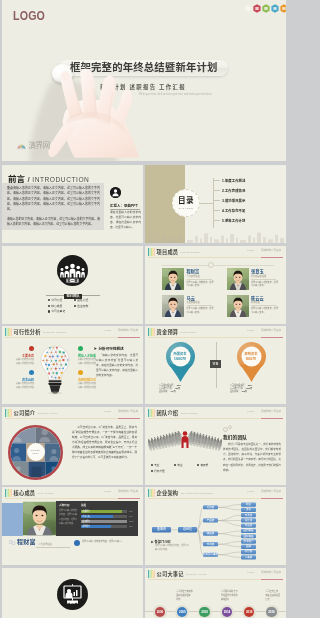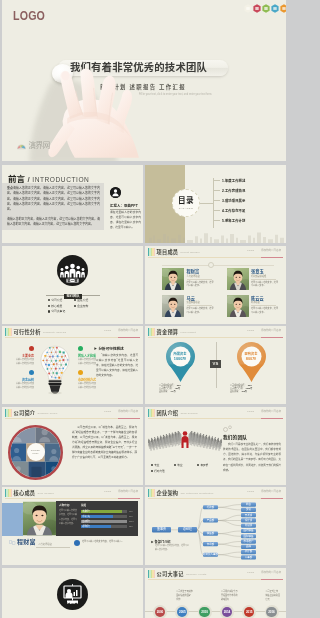--- a/index.html
+++ b/index.html
@@ -222,21 +222,21 @@
           <path d="M8 0.6 L15.2 4.7 L15.2 13.3 L8 17.4 L0.8 13.3 L0.8 4.7 Z" fill="#4aa8c8"></path>
           <path d="M4.6 6.2 h6.8 v5.6 h-6.8 Z" fill="#fbfaf4" opacity="0.75"></path>
         </svg>
         <svg class="hex" viewBox="0 0 16 18">
           <path d="M8 0.6 L15.2 4.7 L15.2 13.3 L8 17.4 L0.8 13.3 L0.8 4.7 Z" fill="#eb982f"></path>
           <path d="M4.6 6.2 h6.8 v5.6 h-6.8 Z" fill="#fbfaf4" opacity="0.75"></path>
         </svg>
       </div>
     <div class="cover-band"></div>
     <div class="btn-circle"></div>
-    <div class="cover-title">我们有着非常优秀的技术团队</div>
+    <div class="cover-title">框架完整的年终总结暨新年计划</div>
     <div class="cover-sub">新年计划 述职报告 工作汇报</div>
     <div class="cover-en">Fill in your text, click to enter your text, and enter your text here.</div>
     <svg class="hand" viewBox="0 0 140 101">
       <defs>
         <linearGradient id="skin" x1="0.15" y1="0" x2="0.8" y2="1">
           <stop offset="0" stop-color="#fdf6f2"></stop>
           <stop offset="0.35" stop-color="#fcf0ea"></stop>
           <stop offset="0.75" stop-color="#fae8df"></stop>
           <stop offset="1" stop-color="#f7e1d6"></stop>
         </linearGradient>

